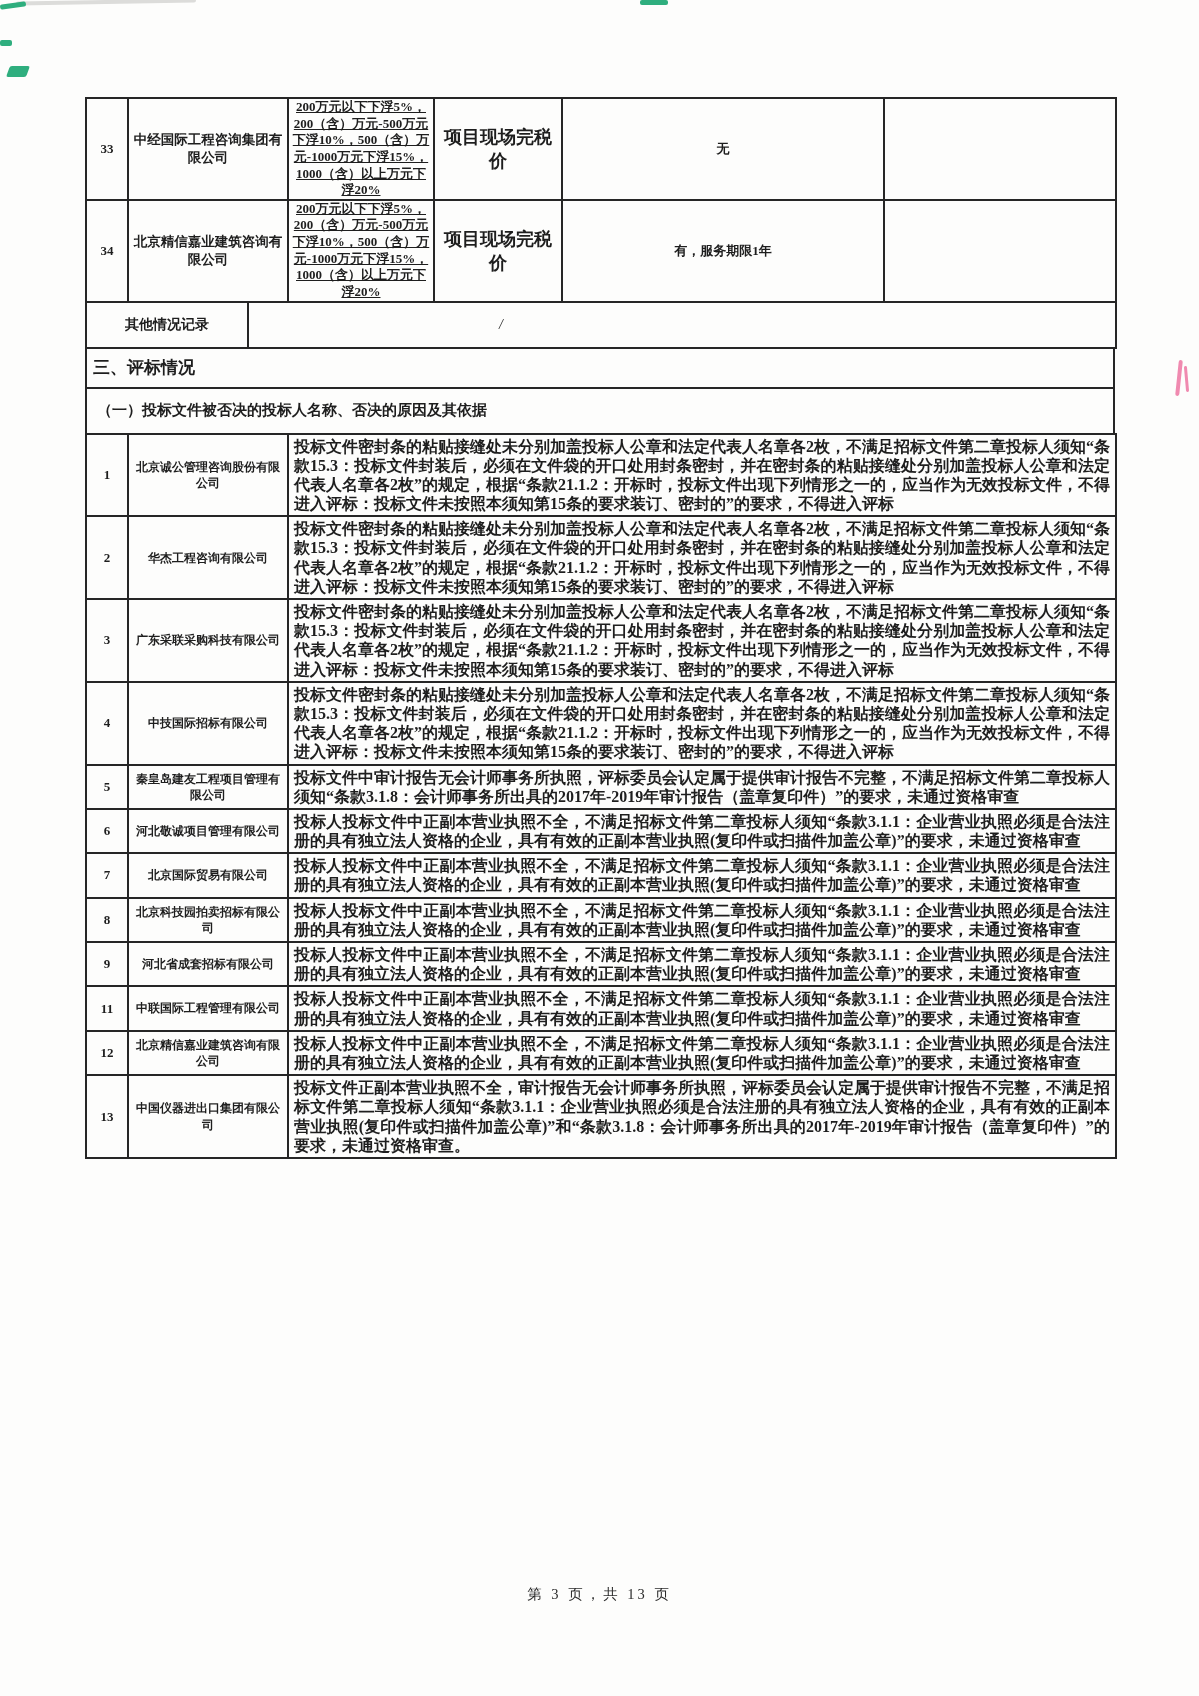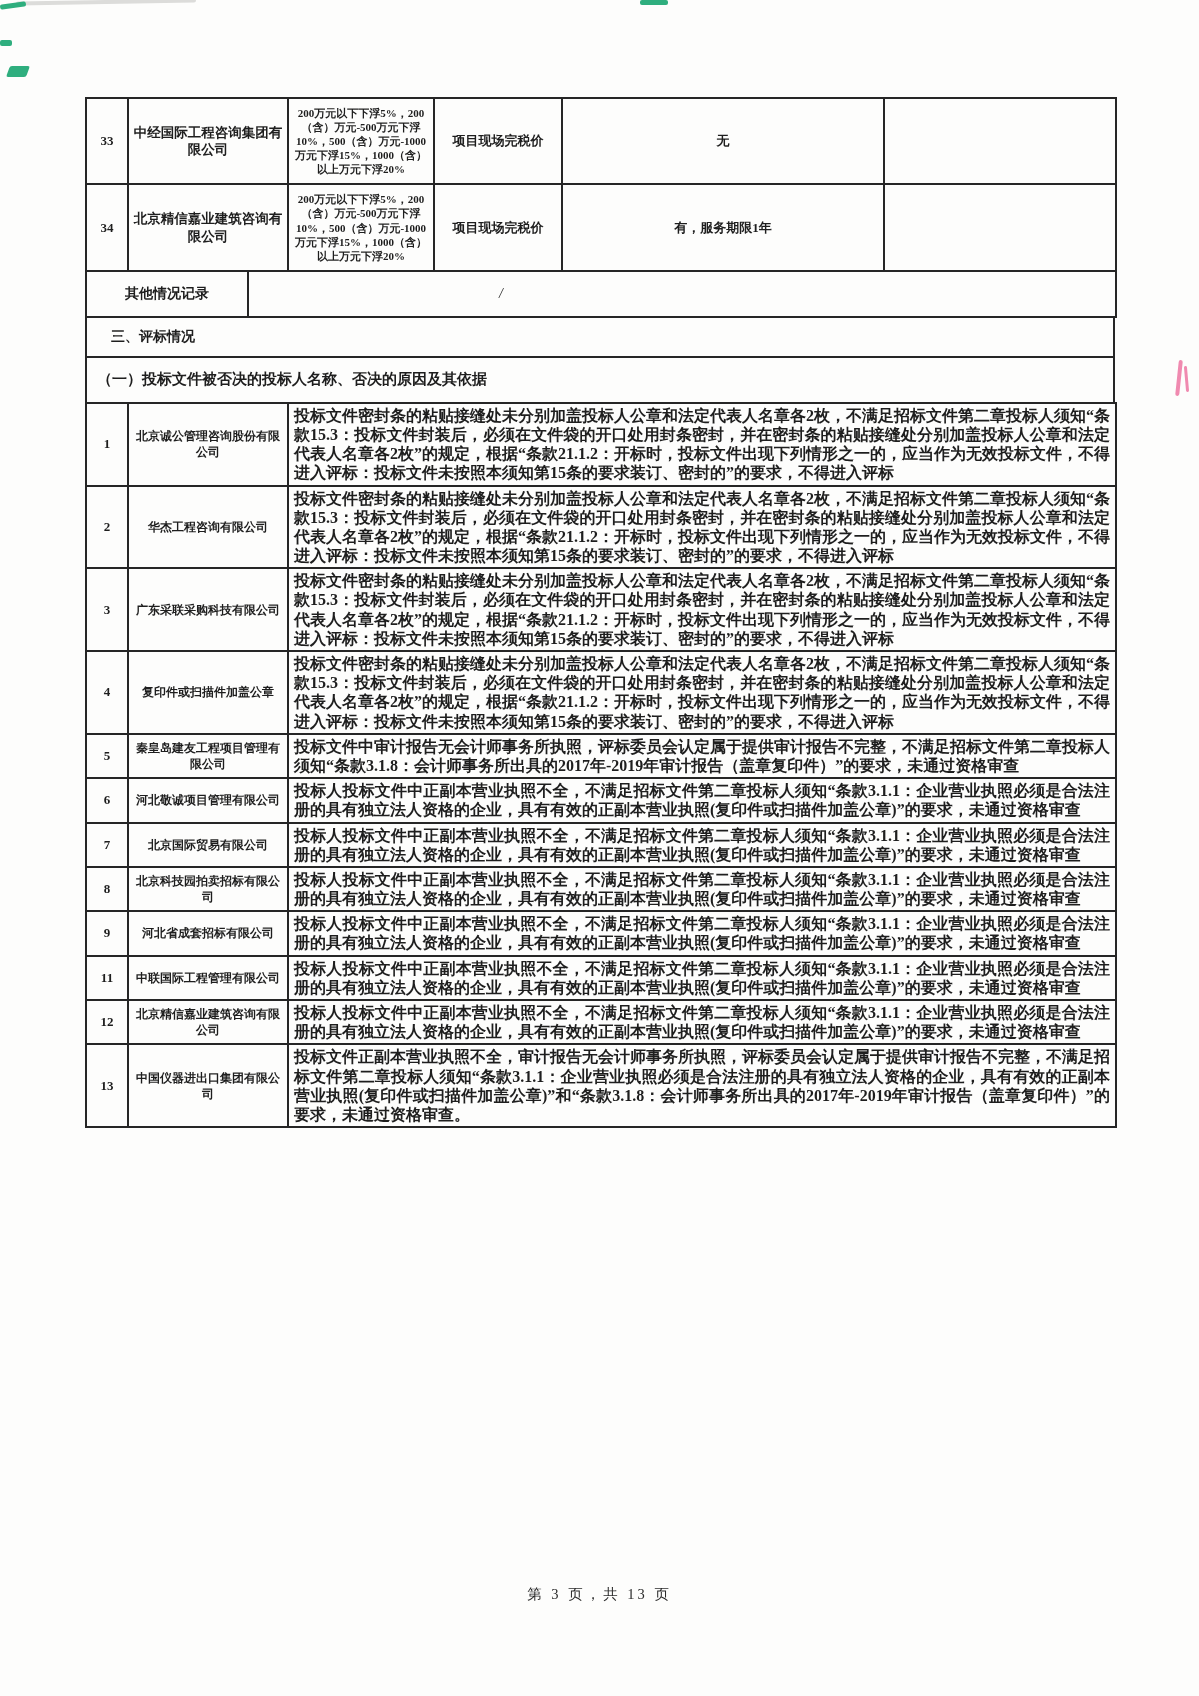--- a/index.html
+++ b/index.html
@@ -8,32 +8,32 @@
     font-family:"Liberation Serif","DejaVu Serif",serif;color:#1e1e1e;
     overflow:hidden;box-shadow:0 0 6px rgba(0,0,0,.25);
   }
   .content{position:absolute;left:85px;top:97px;width:1030px;}
   table{border-collapse:collapse;width:100%;table-layout:fixed;}
   td{border:2px solid #262626;vertical-align:middle;padding:1px 4px;font-weight:700;}
   
   .t-top td{text-align:center;}
   .t-top .c-seq{font-size:13px;border-radius:7px;}
   .t-top .c-name{font-size:13.5px;line-height:1.3;margin-top:11px;}
-  .t-top .c-disc{font-size:11px;line-height:1.28;padding:7px 2px;}
-  .t-top .c-price{font-size:13px;}
+  .t-top .c-disc{font-size:13px;line-height:1.28;padding:0 2px;text-decoration:underline;}
+  .t-top .c-price{font-size:18px;}
   .t-top .c-remark{font-size:13px;}
   .t-top tr{height:58px;}
   
   .t-other{margin-top:-2px;}
   .t-other tr{height:46px;}
   .t-other .lab{text-align:center;font-size:14px;}
   .t-other .val{text-align:left;padding-left:250px;font-size:14px;font-weight:400;font-style:italic;}
   
   .band{border:2px solid #262626;margin-top:-2px;font-weight:700;display:flex;align-items:center;background:#fdfdfc;}
-  .band.s3{height:38px;font-size:14px;padding-left:24px;}
+  .band.s3{height:38px;font-size:17px;padding-left:6px;}
   .band.s3a{height:44px;font-size:15px;padding-left:10px;}
   
   .t-main{margin-top:-2px;}
   .t-main .h{text-align:center;font-size:14px;line-height:1.25;height:48px;}
   .t-main .c-seq{text-align:center;font-size:13px;}
   .t-main .c-name{text-align:center;font-size:12px;line-height:1.35;}
   .t-main .c-reason{font-size:16px;line-height:1.2;text-align:justify;padding:2px 5px;}
   .footer{position:absolute;left:0;right:0;top:1585px;text-align:center;font-size:14.5px;letter-spacing:3px;color:#2a2a2a;}
   
   .art{position:absolute;border-radius:2px;}
@@ -118,21 +118,21 @@
         <td class="c-name">华杰工程咨询有限公司</td>
         <td class="c-reason">投标文件密封条的粘贴接缝处未分别加盖投标人公章和法定代表人名章各2枚，不满足招标文件第二章投标人须知“条款15.3：投标文件封装后，必须在文件袋的开口处用封条密封，并在密封条的粘贴接缝处分别加盖投标人公章和法定代表人名章各2枚”的规定，根据“条款21.1.2：开标时，投标文件出现下列情形之一的，应当作为无效投标文件，不得进入评标：投标文件未按照本须知第15条的要求装订、密封的”的要求，不得进入评标</td>
       </tr>
       <tr>
         <td class="c-seq">3</td>
         <td class="c-name">广东采联采购科技有限公司</td>
         <td class="c-reason">投标文件密封条的粘贴接缝处未分别加盖投标人公章和法定代表人名章各2枚，不满足招标文件第二章投标人须知“条款15.3：投标文件封装后，必须在文件袋的开口处用封条密封，并在密封条的粘贴接缝处分别加盖投标人公章和法定代表人名章各2枚”的规定，根据“条款21.1.2：开标时，投标文件出现下列情形之一的，应当作为无效投标文件，不得进入评标：投标文件未按照本须知第15条的要求装订、密封的”的要求，不得进入评标</td>
       </tr>
       <tr>
         <td class="c-seq">4</td>
-        <td class="c-name">复印件或扫描件加盖公章</td>
+        <td class="c-name">中技国际招标有限公司</td>
         <td class="c-reason">投标文件密封条的粘贴接缝处未分别加盖投标人公章和法定代表人名章各2枚，不满足招标文件第二章投标人须知“条款15.3：投标文件封装后，必须在文件袋的开口处用封条密封，并在密封条的粘贴接缝处分别加盖投标人公章和法定代表人名章各2枚”的规定，根据“条款21.1.2：开标时，投标文件出现下列情形之一的，应当作为无效投标文件，不得进入评标：投标文件未按照本须知第15条的要求装订、密封的”的要求，不得进入评标</td>
       </tr>
       <tr>
         <td class="c-seq">5</td>
         <td class="c-name">秦皇岛建友工程项目管理有限公司</td>
         <td class="c-reason">投标文件中审计报告无会计师事务所执照，评标委员会认定属于提供审计报告不完整，不满足招标文件第二章投标人须知“条款3.1.8：会计师事务所出具的2017年-2019年审计报告（盖章复印件）”的要求，未通过资格审查</td>
       </tr>
       <tr>
         <td class="c-seq">6</td>
         <td class="c-name">河北敬诚项目管理有限公司</td>

